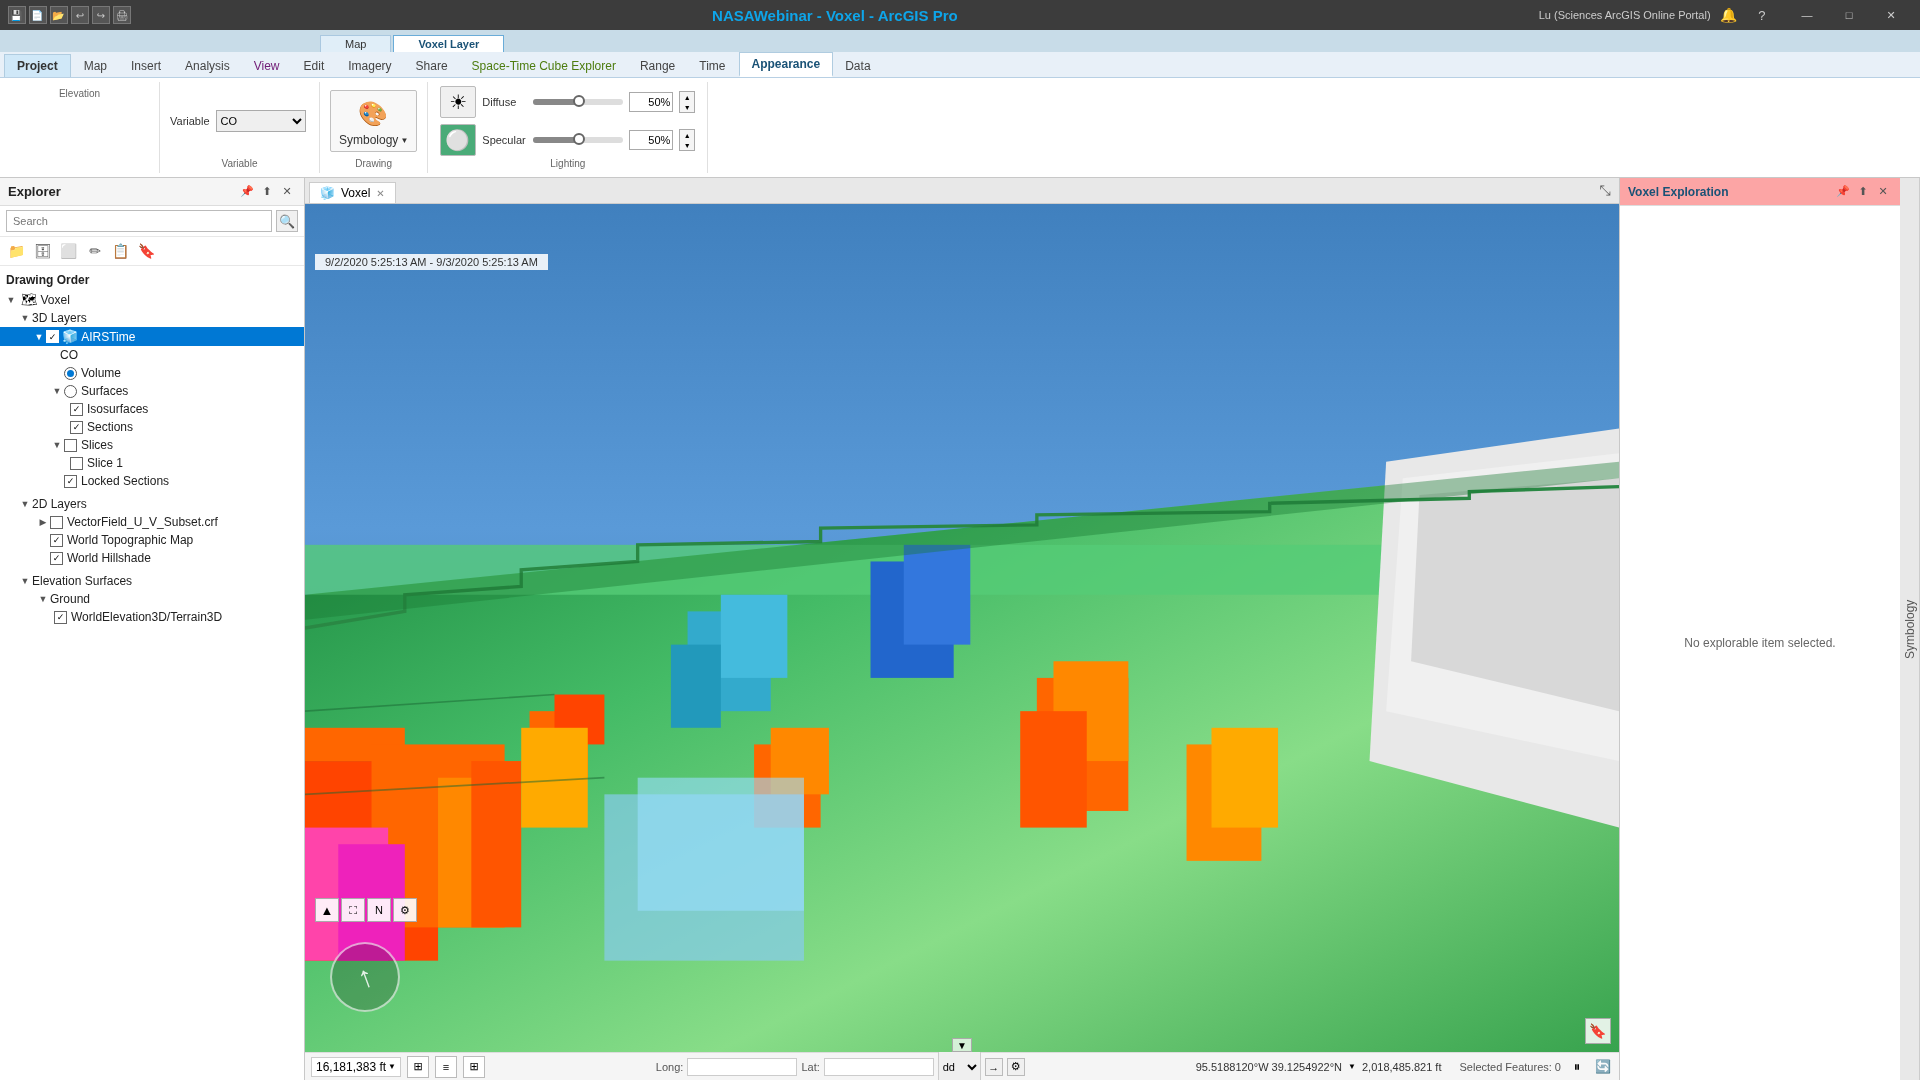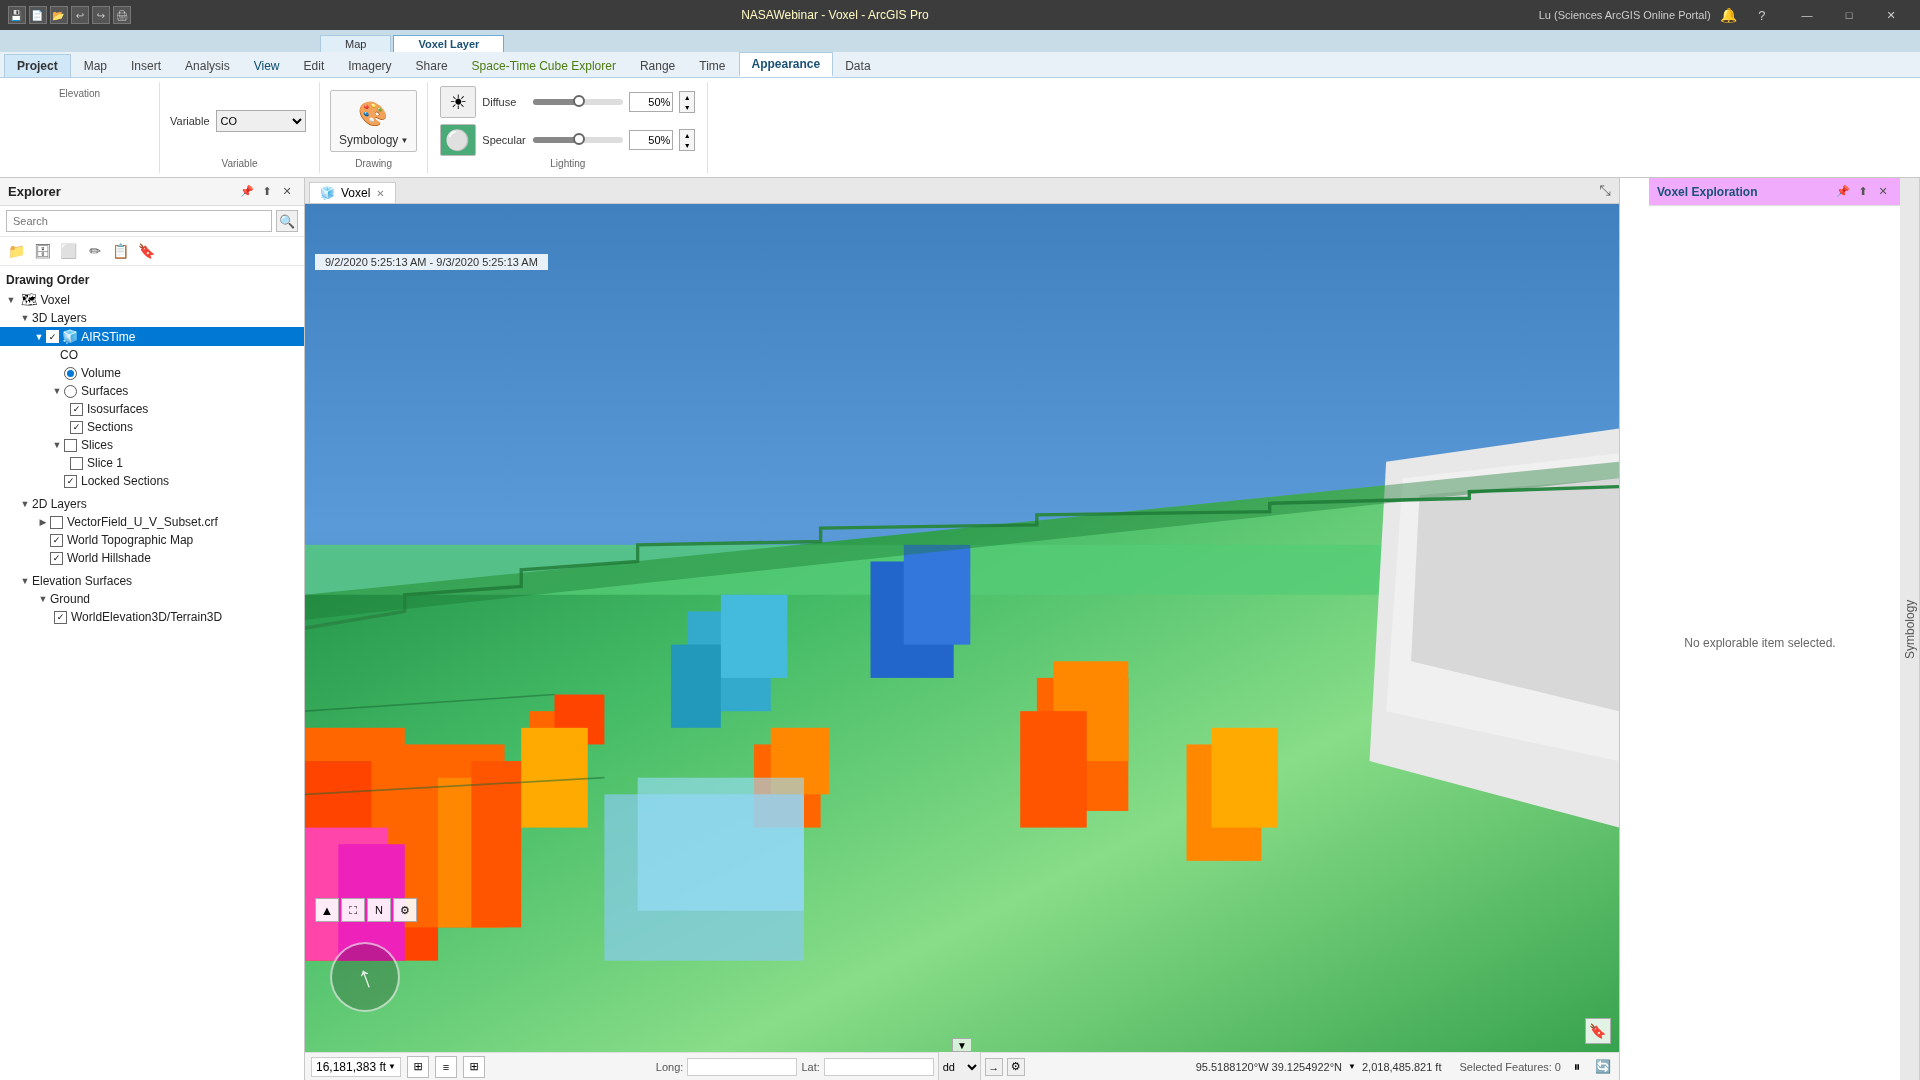--- a/index.html
+++ b/index.html
@@ -12,21 +12,21 @@
   <div style="display:flex; align-items:center; gap:6px;">
     <div style="display:flex; gap:3px;">
       <div style="width:18px;height:18px;background:#555;border:1px solid #777;display:flex;align-items:center;justify-content:center;font-size:10px;color:#ccc;cursor:pointer;">💾</div>
       <div style="width:18px;height:18px;background:#555;border:1px solid #777;display:flex;align-items:center;justify-content:center;font-size:10px;color:#ccc;cursor:pointer;">📄</div>
       <div style="width:18px;height:18px;background:#555;border:1px solid #777;display:flex;align-items:center;justify-content:center;font-size:10px;color:#ccc;cursor:pointer;">📂</div>
       <div style="width:18px;height:18px;background:#555;border:1px solid #777;display:flex;align-items:center;justify-content:center;font-size:10px;color:#ccc;cursor:pointer;">↩</div>
       <div style="width:18px;height:18px;background:#555;border:1px solid #777;display:flex;align-items:center;justify-content:center;font-size:10px;color:#ccc;cursor:pointer;">↪</div>
       <div style="width:18px;height:18px;background:#555;border:1px solid #777;display:flex;align-items:center;justify-content:center;font-size:10px;color:#ccc;cursor:pointer;">🖨</div>
     </div>
   </div>
-  <div style="color:#fef9c3; font-size:12px;">NASAWebinar - Voxel - ArcGIS Pro</div>
+  <div style="color:#0ea5e9; font-size:15px;font-weight:bold;">NASAWebinar - Voxel - ArcGIS Pro</div>
   <div style="display:flex; align-items:center; gap:10px;">
     <div style="color:#ccc;font-size:11px;">Lu (Sciences ArcGIS Online Portal)</div>
     <div style="color:#ccc;font-size:14px;cursor:pointer;">🔔</div>
     <div style="color:#ccc;width:28px;height:28px;display:flex;align-items:center;justify-content:center;cursor:pointer;font-size:13px;">?</div>
     <div style="display:flex;">
       <div style="width:42px;height:30px;display:flex;align-items:center;justify-content:center;color:#ccc;cursor:pointer;font-size:11px;">—</div>
       <div style="width:42px;height:30px;display:flex;align-items:center;justify-content:center;color:#ccc;cursor:pointer;font-size:11px;">□</div>
       <div style="width:42px;height:30px;display:flex;align-items:center;justify-content:center;color:#ccc;cursor:pointer;font-size:11px;">✕</div>
     </div>
   </div>
@@ -35,21 +35,21 @@
 <div style="height:22px; background:#c8dce8; display:flex; align-items:flex-end; padding:0 320px;">
   <div style="padding:2px 24px; font-size:11px; color:#333; background:#e0eef8; border:1px solid #aac8e0; border-bottom:none; cursor:pointer;">Map</div>
   <div style="padding:2px 24px; font-size:11px; color:#1a5276; background:#fff; border:1px solid #6aacd8; border-bottom:none; cursor:pointer; font-weight:bold; margin-left:2px;">Voxel Layer</div>
 </div>
 
 <div style="height:26px; background:#e8f0f8; display:flex; align-items:flex-end; padding:0 4px; border-bottom:1px solid #b8d0e4;">
   <div style="padding:4px 12px;font-size:12px;cursor:pointer;background:#d0e8f8;border:1px solid #b0cce0;border-bottom:none;color:#333;font-weight:bold;">Project</div>
   <div style="padding:4px 12px;font-size:12px;cursor:pointer;color:#444;margin-left:1px;">Map</div>
   <div style="padding:4px 12px;font-size:12px;cursor:pointer;color:#444;">Insert</div>
   <div style="padding:4px 12px;font-size:12px;cursor:pointer;color:#444;">Analysis</div>
-  <div style="padding:4px 12px;font-size:12px;cursor:pointer;color:#0c4a6e;">View</div>
+  <div style="padding:4px 12px;font-size:12px;cursor:pointer;color:#701a75;">View</div>
   <div style="padding:4px 12px;font-size:12px;cursor:pointer;color:#444;">Edit</div>
   <div style="padding:4px 12px;font-size:12px;cursor:pointer;color:#444;">Imagery</div>
   <div style="padding:4px 12px;font-size:12px;cursor:pointer;color:#444;">Share</div>
   <div style="padding:4px 12px;font-size:12px;cursor:pointer;color:#4d7c0f;">Space-Time Cube Explorer</div>
   <div style="padding:4px 12px;font-size:12px;cursor:pointer;color:#444;">Range</div>
   <div style="padding:4px 12px;font-size:12px;cursor:pointer;color:#444;">Time</div>
   <div style="padding:4px 12px;font-size:12px;cursor:pointer;background:#fff;border:1px solid #b0cce0;border-bottom:2px solid #fff;color:#1a5276;font-weight:bold;margin-left:1px;">Appearance</div>
   <div style="padding:4px 12px;font-size:12px;cursor:pointer;color:#444;">Data</div>
 </div>
 
@@ -394,21 +394,21 @@
       <span style="font-size:11px;color:#555;margin-left:12px;">Selected Features: 0</span>
       <div style="width:20px;height:20px;cursor:pointer;display:flex;align-items:center;justify-content:center;font-size:13px;">⏸</div>
       <div style="width:20px;height:20px;cursor:pointer;display:flex;align-items:center;justify-content:center;font-size:13px;">🔄</div>
     </div>
 
   </div>
 
   <div style="display:flex;flex-direction:row;border-left:1px solid #c8c8c8;">
 
     <div style="width:280px;background:#fff;display:flex;flex-direction:column;">
-      <div style="height:28px;background:#f0abfc;border-bottom:1px solid #ddd;display:flex;align-items:center;justify-content:space-between;padding:0 8px;margin-left:29px;">
+      <div style="height:28px;background:#fca5a5;border-bottom:1px solid #ddd;display:flex;align-items:center;justify-content:space-between;padding:0 8px;">
         <span style="font-weight:bold;font-size:12px;color:#1a5276;">Voxel Exploration</span>
         <div style="display:flex;gap:2px;">
           <div style="width:18px;height:18px;background:none;border:none;cursor:pointer;display:flex;align-items:center;justify-content:center;font-size:11px;color:#555;">📌</div>
           <div style="width:18px;height:18px;background:none;border:none;cursor:pointer;display:flex;align-items:center;justify-content:center;font-size:11px;color:#555;">⬆</div>
           <div style="width:18px;height:18px;background:none;border:none;cursor:pointer;display:flex;align-items:center;justify-content:center;font-size:11px;color:#555;">✕</div>
         </div>
       </div>
       <div style="flex:1;display:flex;align-items:center;justify-content:center;padding:20px;">
         <span style="font-size:12px;color:#666;text-align:center;">No explorable item selected.</span>
       </div>

